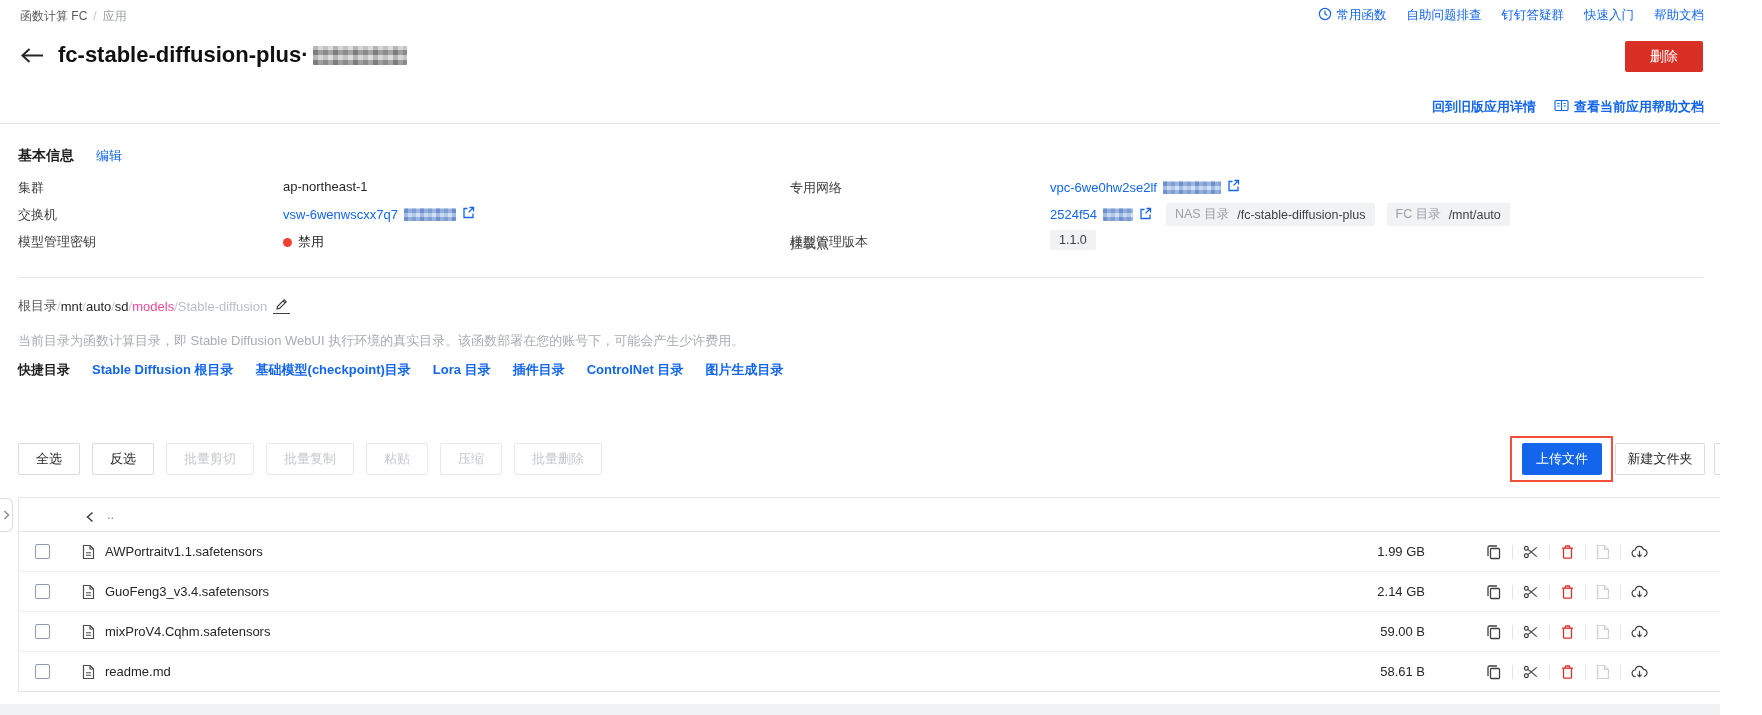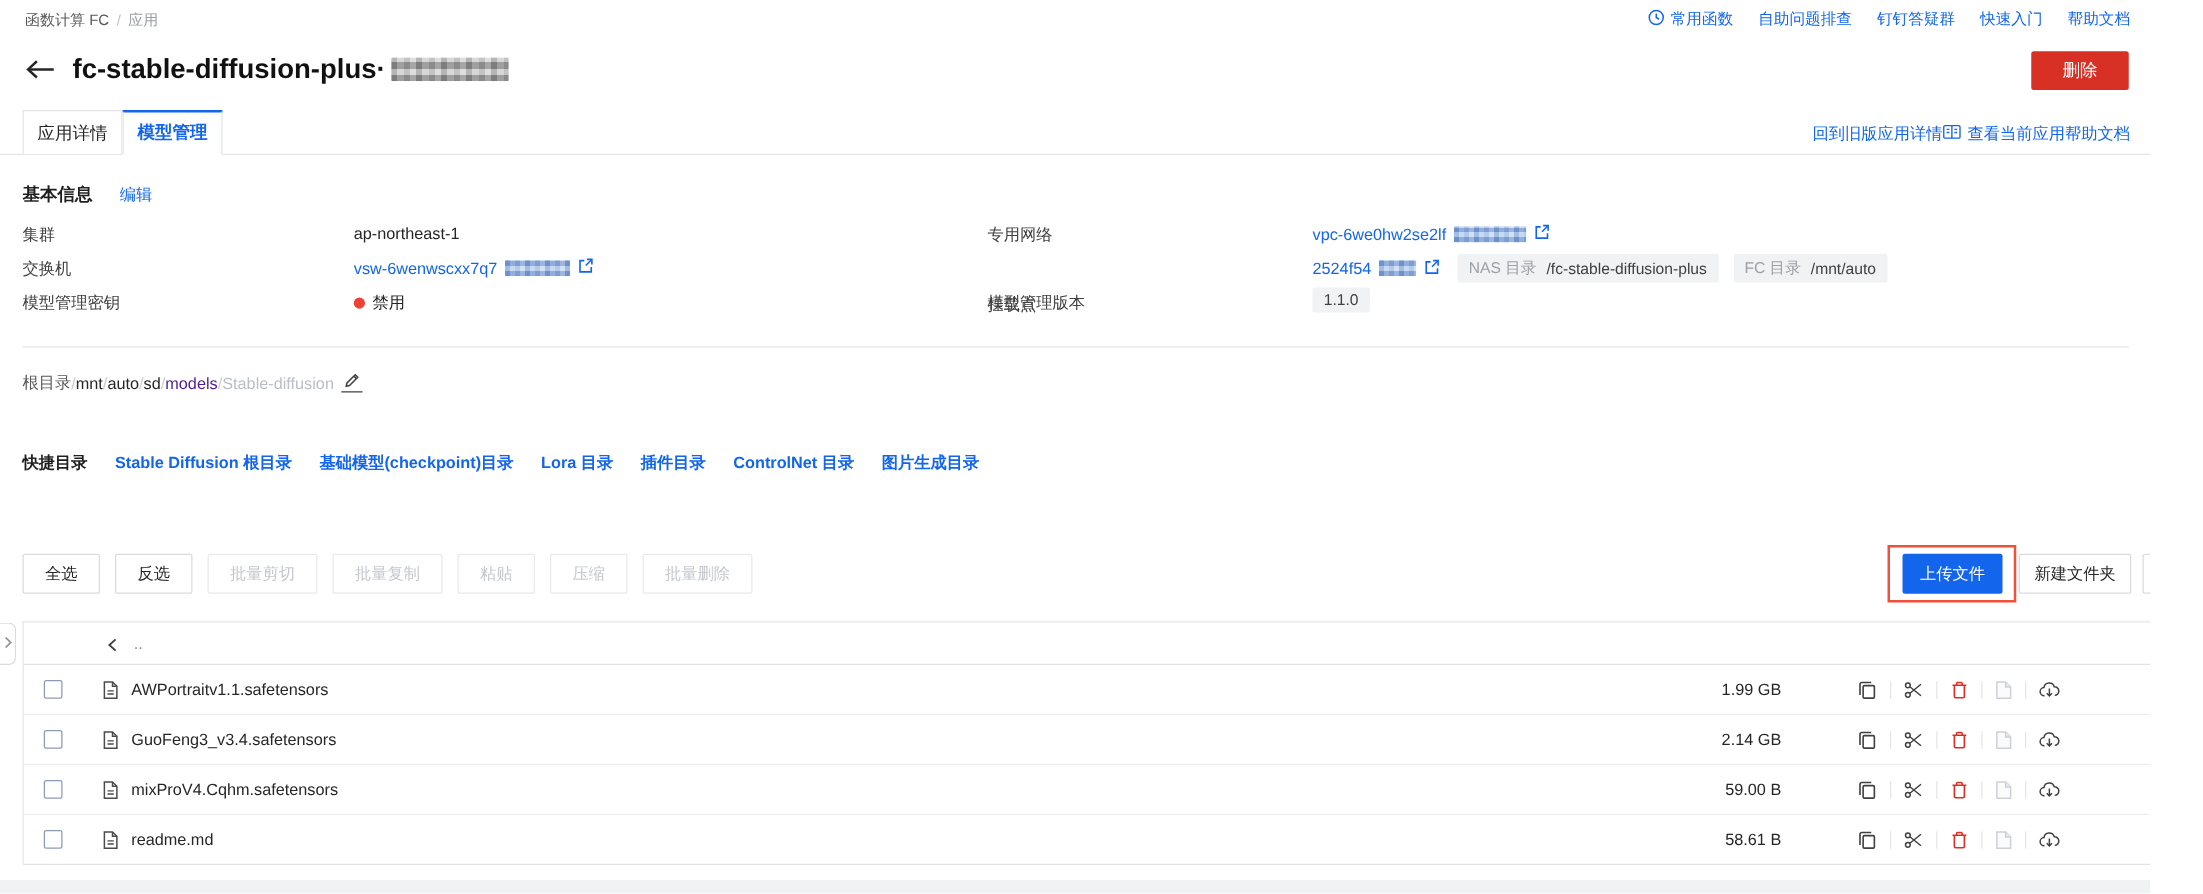--- a/index.html
+++ b/index.html
@@ -31,21 +31,21 @@
   .delete-btn { position:absolute; right:17px; top:41px; width:78px; height:31px; background:#d93026; color:#fff;
     border:none; border-radius:2px; font-size:14px; cursor:pointer; font-family:inherit; }
 
   
   .tabs-row { position:absolute; left:0; right:0; top:88px; height:36px; border-bottom:1px solid #e3e5e8; }
   .tabs { position:absolute; left:18px; top:0; display:flex; height:36px; }
   .tab { width:80px; text-align:center; font-size:14px; background:#fff; cursor:pointer; }
   .tab.inactive { height:35px; line-height:34px; border:1px solid #e3e5e8; border-bottom:none; color:#262626; }
   .tab.active { height:36px; line-height:31px; border:1px solid #e3e5e8; border-top:2px solid #1366ec; border-bottom:1px solid #fff;
     color:#1366ec; font-weight:700; position:relative; z-index:2; }
-  .tab-links { position:absolute; right:16px; top:10px; display:flex; align-items:center; font-size:13px; }
+  .tab-links { position:absolute; right:16px; top:10px; display:flex; align-items:center; gap:18px; font-size:13px;font-weight:bold; }
   .tab-links a { color:#1366ec; display:flex; align-items:center; gap:5px; }
 
   
   .bi-head { position:absolute; left:18px; top:147px; font-size:14px; }
   .bi-head .t { font-weight:700; color:#1f1f1f; }
   .bi-head .e { font-size:13px; margin-left:18px; }
   .f-label { position:absolute; font-size:13px; color:#404040; }
   .f-value { position:absolute; font-size:13px; color:#262626; display:flex; align-items:center; gap:6px; }
   .badge { display:inline-flex; align-items:center; gap:8px; background:#f1f2f4; border-radius:2px; padding:3px 9px; font-size:12.5px; }
   .badge .bl { color:#9aa0a6; }
@@ -124,24 +124,20 @@
         <path d="M3 8.5 H23"></path>
       </svg>
   </span>
   <div class="page-title">
     <span>fc-stable-diffusion-plus·</span>
     <span class="mosaic title-blur"></span>
   </div>
   <button class="delete-btn">删除</button>
 
   <div class="tabs-row">
-    <div class="tabs">
-      <div class="tab inactive">应用详情</div>
-      <div class="tab active">模型管理</div>
-    </div>
     <div class="tab-links">
       <a>回到旧版应用详情</a>
       <a>
         <span><svg width="15" height="13" viewBox="0 0 15 13" fill="none" stroke="#1366ec" stroke-width="1.1">
               <rect x="1" y="1.5" width="13" height="10" rx="1"></rect>
               <path d="M7.5 1.5 v10 M3.3 4.5 h2.2 M3.3 7 h2.2 M9.5 4.5 h2.2 M9.5 7 h2.2"></path>
             </svg></span>
         <span>查看当前应用帮助文档</span>
       </a>
     </div>
@@ -213,31 +209,32 @@
 
   <div class="path-row">
     <a style="color:#595959">根目录</a>
       <span class="sep">/</span>
     <a style="color:#262626">mnt</a>
       <span class="sep">/</span>
     <a style="color:#262626">auto</a>
       <span class="sep">/</span>
     <a style="color:#262626">sd</a>
       <span class="sep">/</span>
-    <a style="color:#4c1d95">models</a>
+    <a style="color:#ec4899">models</a>
       <span class="sep">/</span>
     <span class="last">Stable-diffusion</span>
     <span class="edit-pencil">
       <svg width="13" height="13" viewBox="0 0 13 13" fill="none" stroke="#404040" stroke-width="1.2">
           <path d="M2 11 l0.6 -2.6 6.6 -6.6 2 2 -6.6 6.6 z"></path>
           <path d="M8.1 2.9 l2 2"></path>
         </svg>
     </span>
   </div>
 
+  <div class="notice">当前目录为函数计算目录，即 Stable Diffusion WebUI 执行环境的真实目录。该函数部署在您的账号下，可能会产生少许费用。</div>
 
   <div class="quick-row">
     <span class="ql-label">快捷目录</span>
     <a>Stable Diffusion 根目录</a>
     <a>基础模型(checkpoint)目录</a>
     <a>Lora 目录</a>
     <a>插件目录</a>
     <a>ControlNet 目录</a>
     <a>图片生成目录</a>
   </div>

